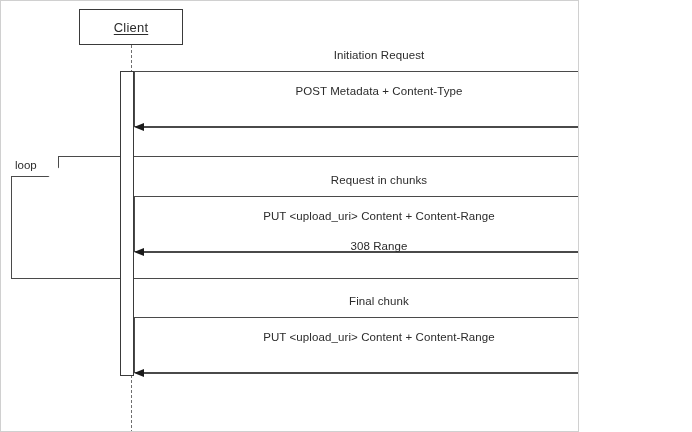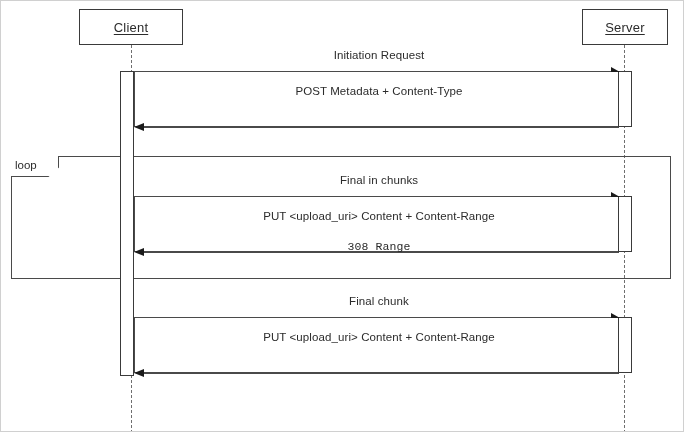--- a/index.html
+++ b/index.html
@@ -6,21 +6,21 @@
   html, body {
     margin: 0;
     padding: 0;
     background: #ffffff;
   }
   body {
     font-family: "Liberation Sans", sans-serif;
   }
   #diagram {
     position: relative;
-    width: 684px;
+    width: 579px;
     height: 432px;
     background: #ffffff;
     border: 1px solid #d0d0d0;
     box-sizing: border-box;
     overflow: hidden;
   }
   
   .participant {
     position: absolute;
     box-sizing: border-box;
@@ -153,24 +153,24 @@
   <div class="arrowhead left" style="left:133px; top:246.5px;"></div>
 
   <div class="hline" style="left:140px; top:372px; width:478px;"></div>
   <div class="arrowhead left" style="left:133px; top:367.5px;"></div>
 
   <div class="msglabel" style="left:178px; top:84px; width:400px;">POST Metadata + Content-Type</div>
 
   <div class="msglabel" style="left:178px; top:48px; width:400px;">Initiation Request</div>
 
 
-  <div class="msglabel" style="left:178px; top:173px; width:400px;">Final in chunks</div>
+  <div class="msglabel" style="left:178px; top:173px; width:400px;">Request in chunks</div>
 
   <div class="msglabel" style="left:178px; top:209px; width:400px;">PUT &lt;upload_uri&gt; Content + Content-Range</div>
 
-  <div class="msglabel" style="left:178px; top:239px; width:400px;font-family:Liberation Mono, monospace;">308 Range</div>
+  <div class="msglabel" style="left:178px; top:239px; width:400px;">308 Range</div>
 
   <div class="msglabel" style="left:178px; top:294px; width:400px;">Final chunk</div>
 
   <div class="msglabel" style="left:178px; top:330px; width:400px;">PUT &lt;upload_uri&gt; Content + Content-Range</div>
 
 
 </div>
 
 </body></html>

